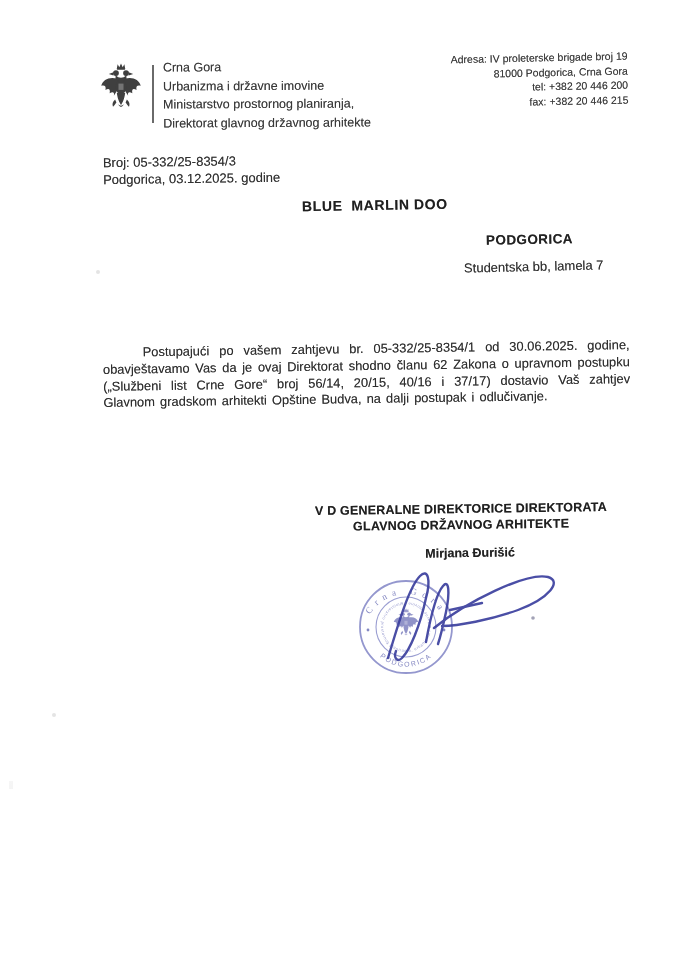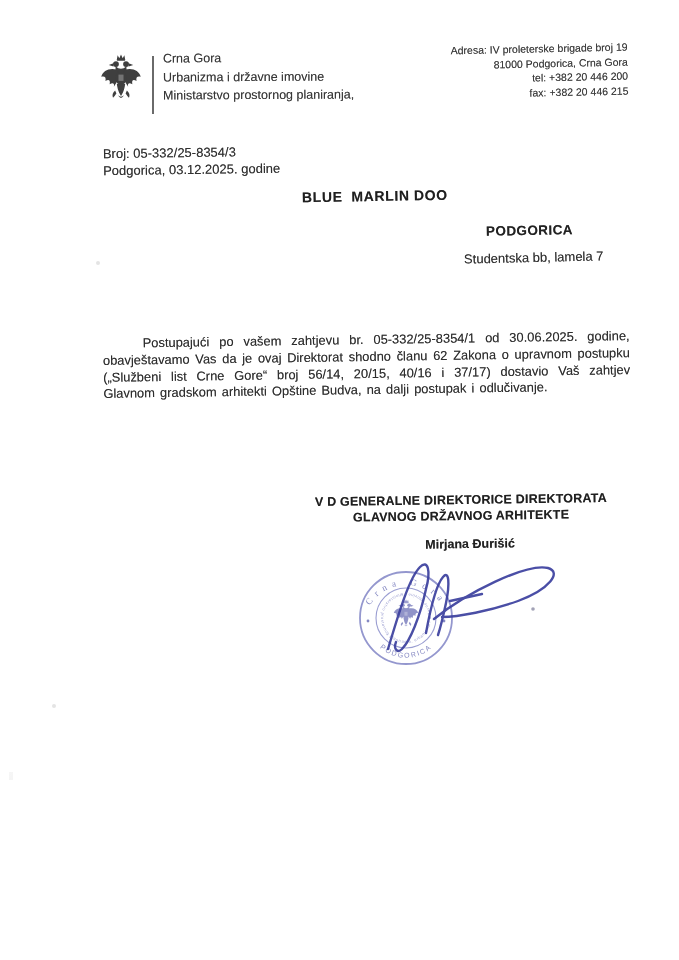--- a/index.html
+++ b/index.html
@@ -3,20 +3,21 @@
 <meta charset="utf-8">
 <style>
   html,body{margin:0;padding:0;background:#ffffff;}
   .page{
     position:relative;
     width:679px;height:780px;
     background:#ffffff;
     overflow:hidden;
     font-family:"Liberation Sans", sans-serif;
     color:#2f2f2f;
+    margin-top:9px;
   }
   .scan-text{ text-shadow:0 0 0.5px rgba(45,45,45,.55); }
   .letterhead-logo{ position:absolute; left:100px; top:52px; width:42px; height:62px; color:#3f3f3f;}
   .letterhead-divider{ position:absolute; left:152px; top:56px; width:1.5px; height:58px; background:#6a6a6a; }
   .letterhead-text{
     position:absolute; left:163px; top:49px;
     font-size:12.5px; line-height:18.5px; color:#383838;
     transform:rotate(-0.3deg);
   }
   .contact-block{
@@ -101,20 +102,21 @@
 
   <svg class="letterhead-logo" viewBox="0 0 100 140">
     <use href="#eagle" fill="#3f3f3f"></use>
   </svg>
   <div class="letterhead-divider"></div>
 
   <div class="letterhead-text scan-text">
     <div>Crna Gora</div>
     <div>Urbanizma i državne imovine</div>
     <div>Ministarstvo prostornog planiranja,</div>
+    <div>Direktorat glavnog državnog arhitekte</div>
   </div>
 
   <div class="contact-block scan-text">
     <div>Adresa: IV proleterske brigade broj 19</div>
     <div>81000 Podgorica, Crna Gora</div>
     <div>tel: +382 20 446 200</div>
     <div>fax: +382 20 446 215</div>
   </div>
 
   <div class="ref-block scan-text">

